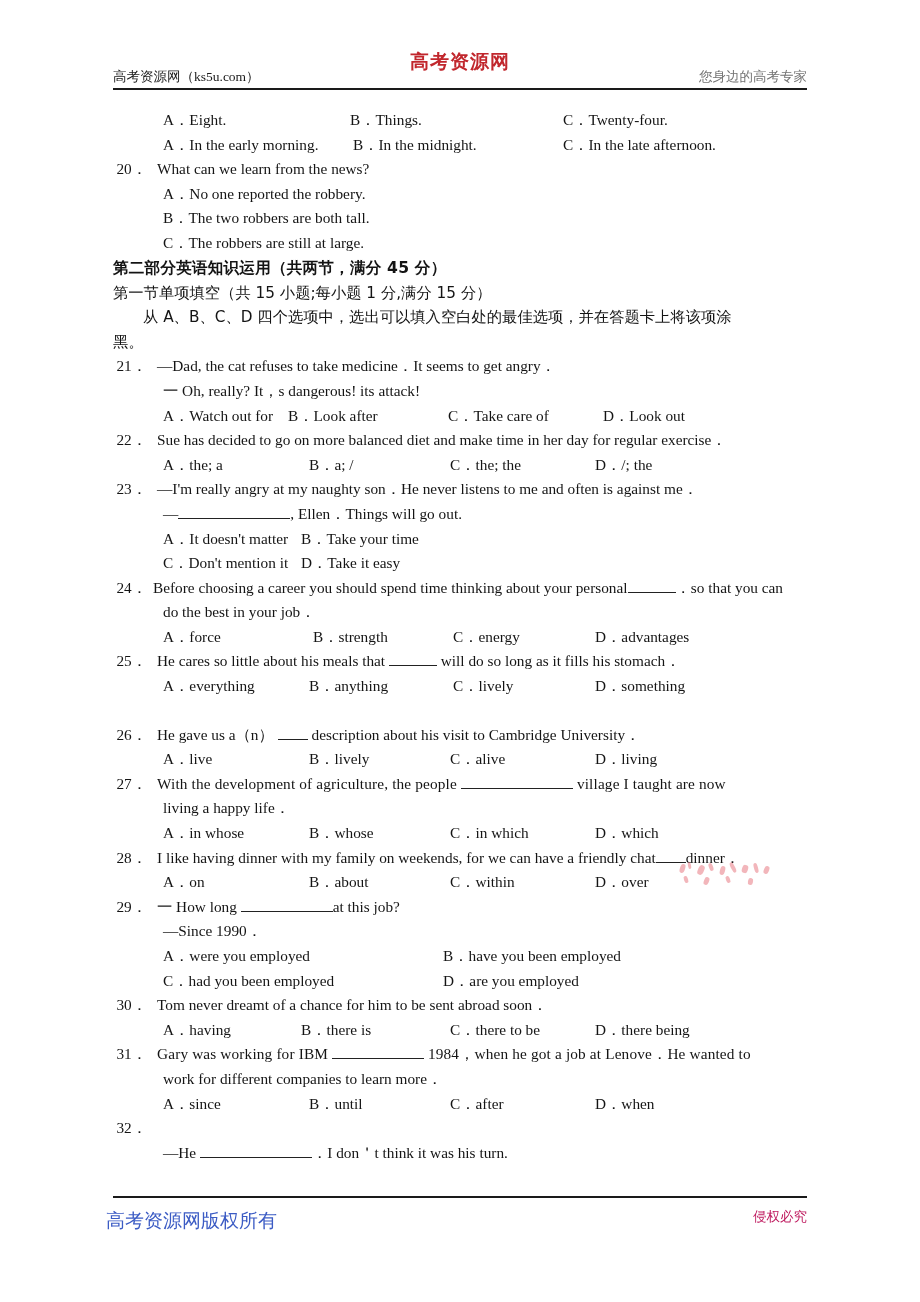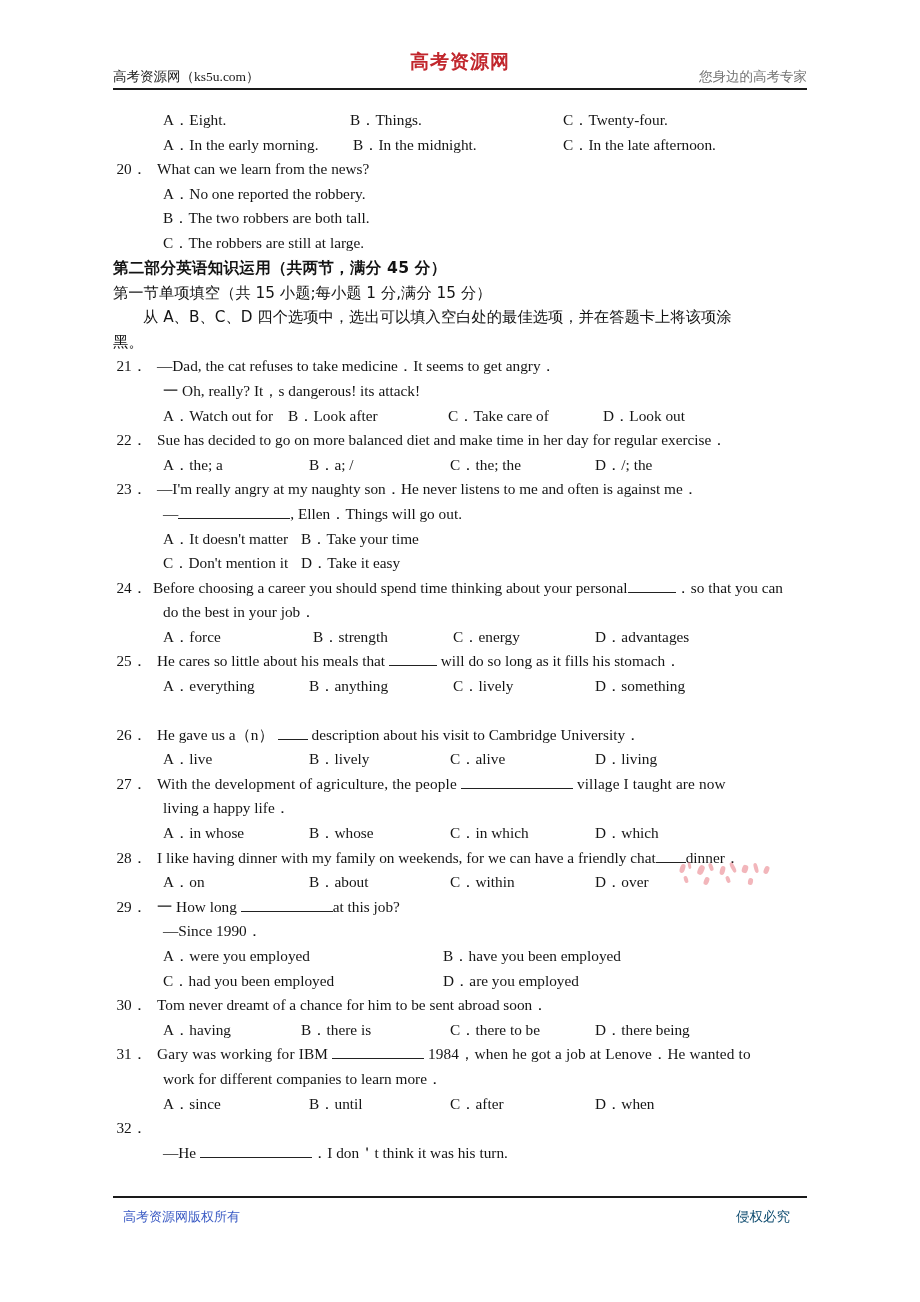--- a/index.html
+++ b/index.html
@@ -72,32 +72,32 @@
   .ftr-rule {
     position: absolute;
     left: 113px;
     top: 1196px;
     width: 694px;
     height: 0;
     border-top: 2.5px solid #1a1a1a;
   }
   .ftr-left {
     position: absolute;
-    left: 123px;
+    left: 106px;
     top: 1208px;
-    font-size: 13px;
+    font-size: 19px;
     color: #3b5bc4;
     white-space: nowrap;
   }
   .ftr-right {
     position: absolute;
-    right: 130px;
+    right: 113px;
     top: 1208px;
     font-size: 13.5px;
-    color: #0c4a6e;
+    color: #be185d;
     white-space: nowrap;
   }
 
   
   .content {
     position: absolute;
     left: 113px;
     top: 108px;
     width: 700px;
   }

